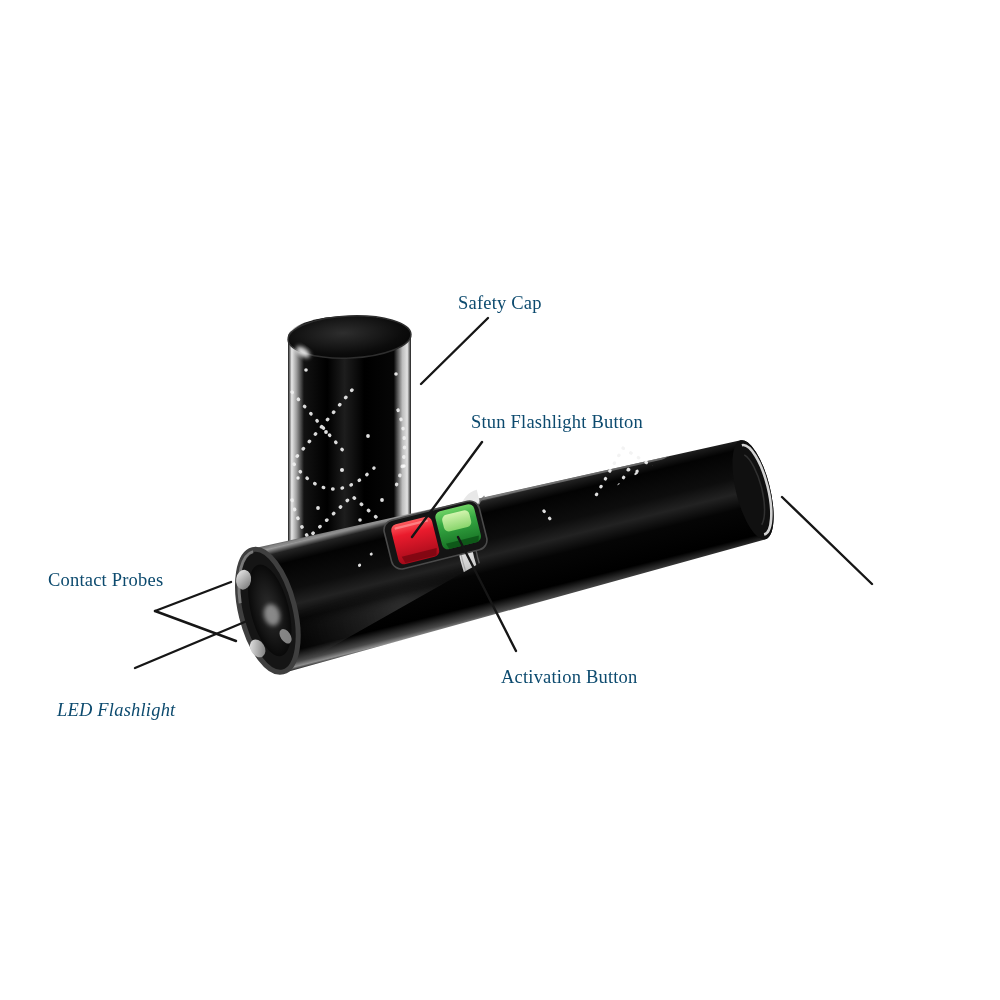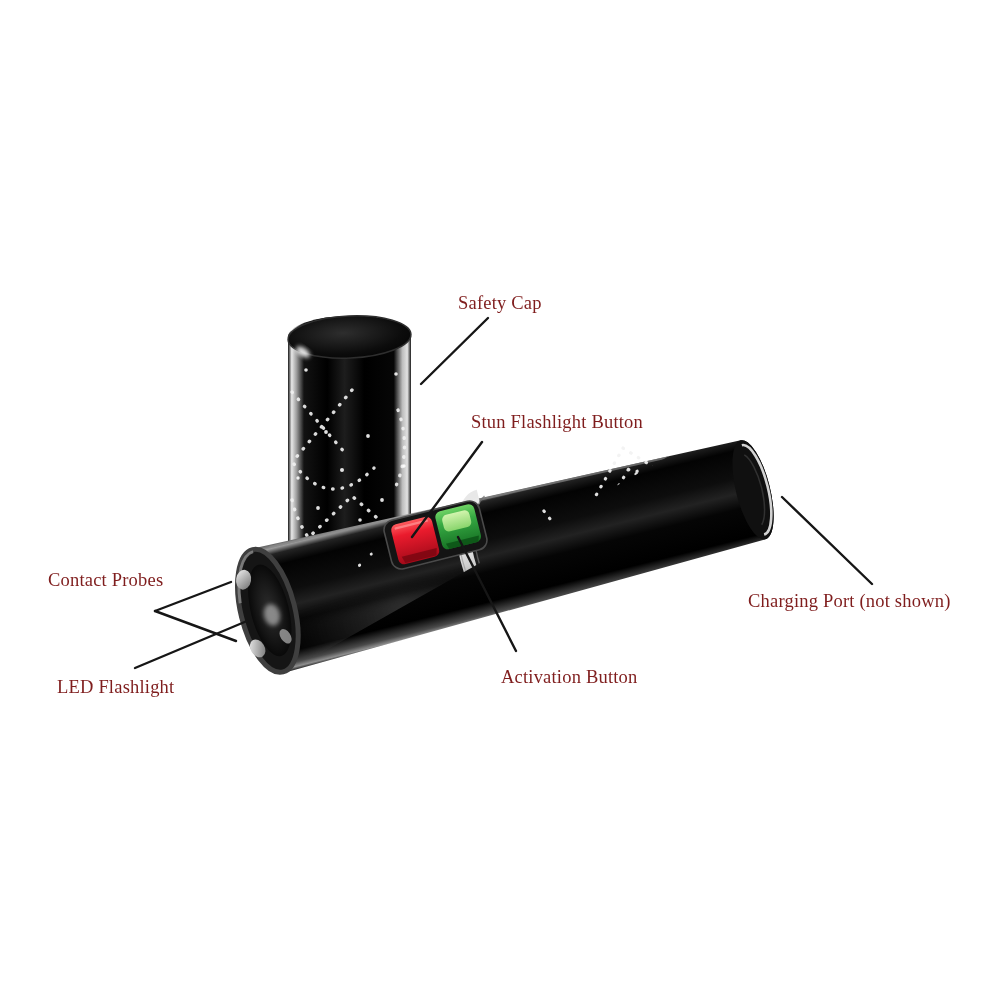--- a/index.html
+++ b/index.html
@@ -10,28 +10,28 @@
     overflow:hidden;
     font-family:"Liberation Serif", serif;
   }
   #art{position:absolute;left:0;top:0;z-index:1;}
   .label{
     position:absolute;
     z-index:2;
     font-family:"Liberation Serif", serif;
     font-size:18.5px;
     line-height:1.1;
-    color:#7f1d1d;
+    color:#0c4a6e;
     letter-spacing:.2px;
     white-space:nowrap;
   }
   .lbl-safety-cap{left:458px;top:293px;}
   .lbl-stun{left:471px;top:412px;}
   .lbl-contact-probes{left:48px;top:570px;}
-  .lbl-led{left:57px;top:677px;}
+  .lbl-led{left:57px;top:700px;font-style:italic;}
   .lbl-flash-btn{left:501px;top:667px;}
   .lbl-charging{left:748px;top:591px;}
 </style>
 </head>
 <body>
 
 <div id="stage">
 
   <svg id="art" width="1000" height="1000" viewBox="0 0 1000 1000">
     <defs>
@@ -227,15 +227,14 @@
       <line x1="458" y1="537" x2="516" y2="651"></line>
       <line x1="782" y1="497" x2="872" y2="584"></line>
     </g>
   </svg>
 
   <div class="label lbl-safety-cap">Safety Cap</div>
   <div class="label lbl-stun">Stun Flashlight Button</div>
   <div class="label lbl-contact-probes">Contact Probes</div>
   <div class="label lbl-led">LED Flashlight</div>
   <div class="label lbl-flash-btn">Activation Button</div>
-  <div class="label lbl-charging">Charging Port (not shown)</div>
 
 </div>
 
 </body></html>

